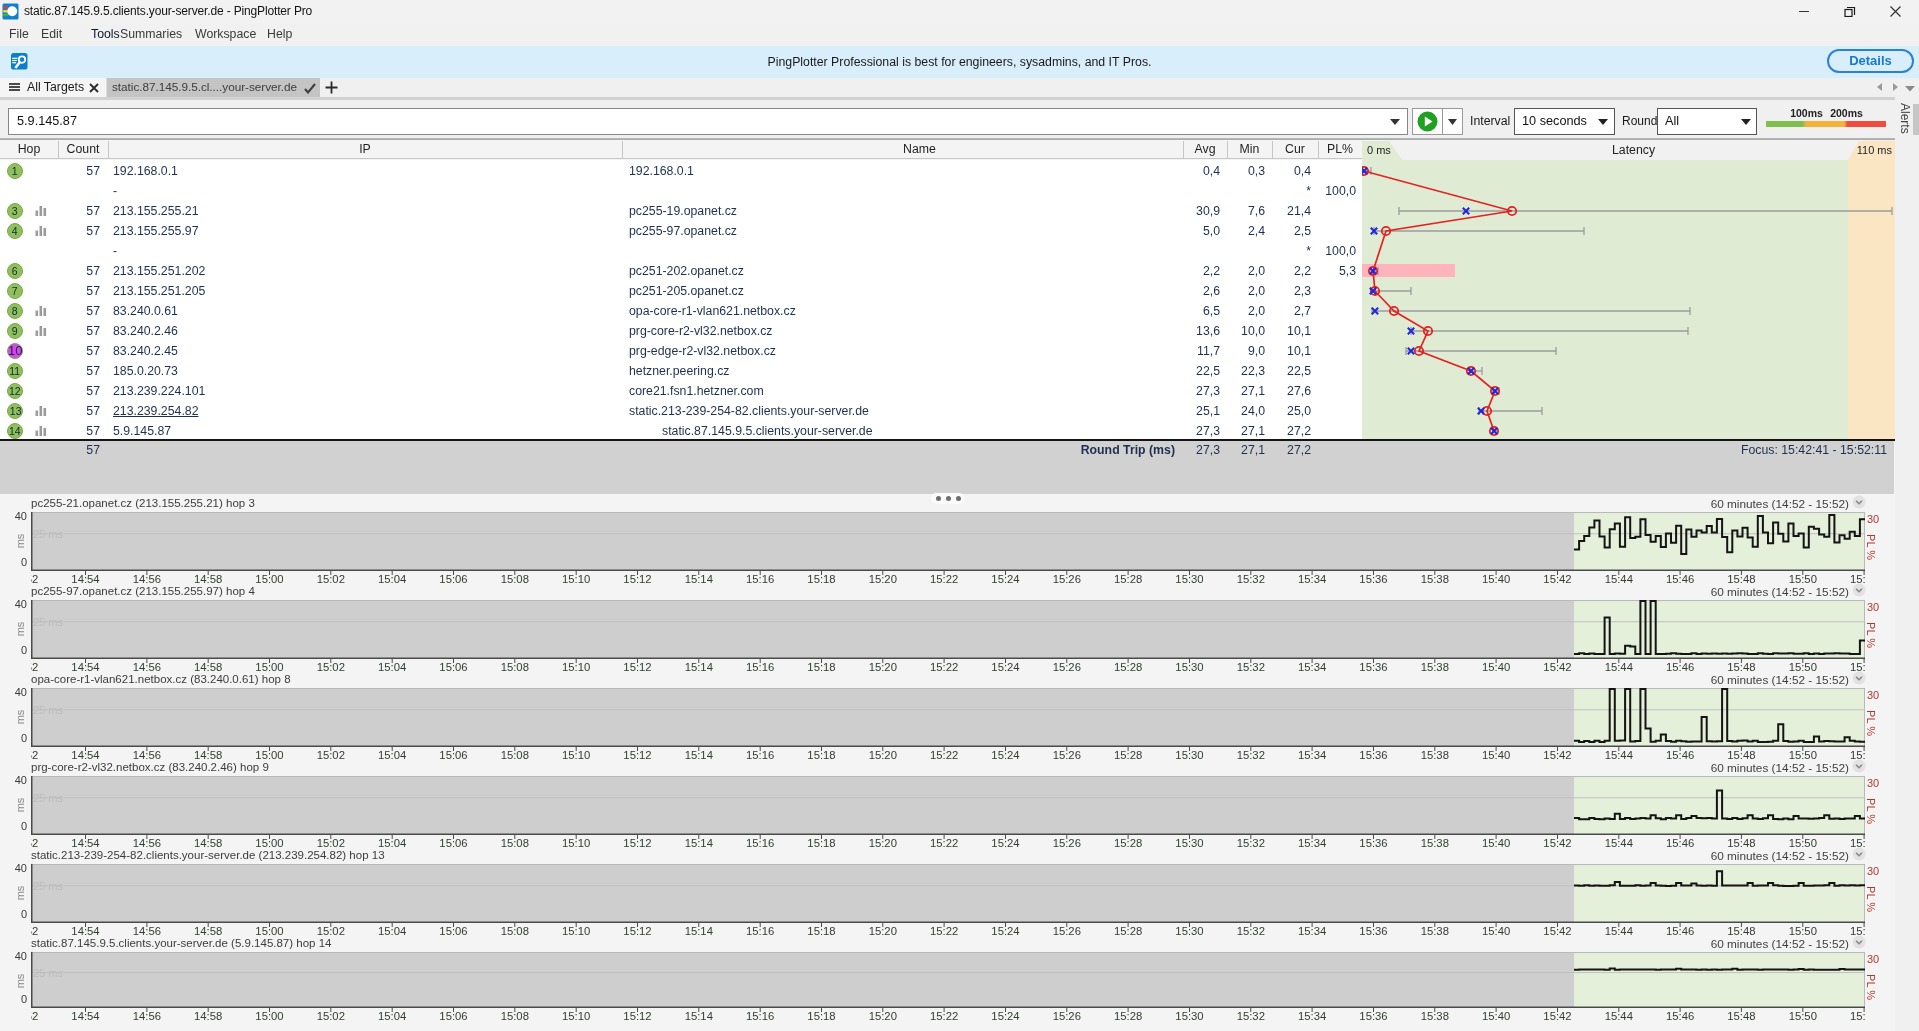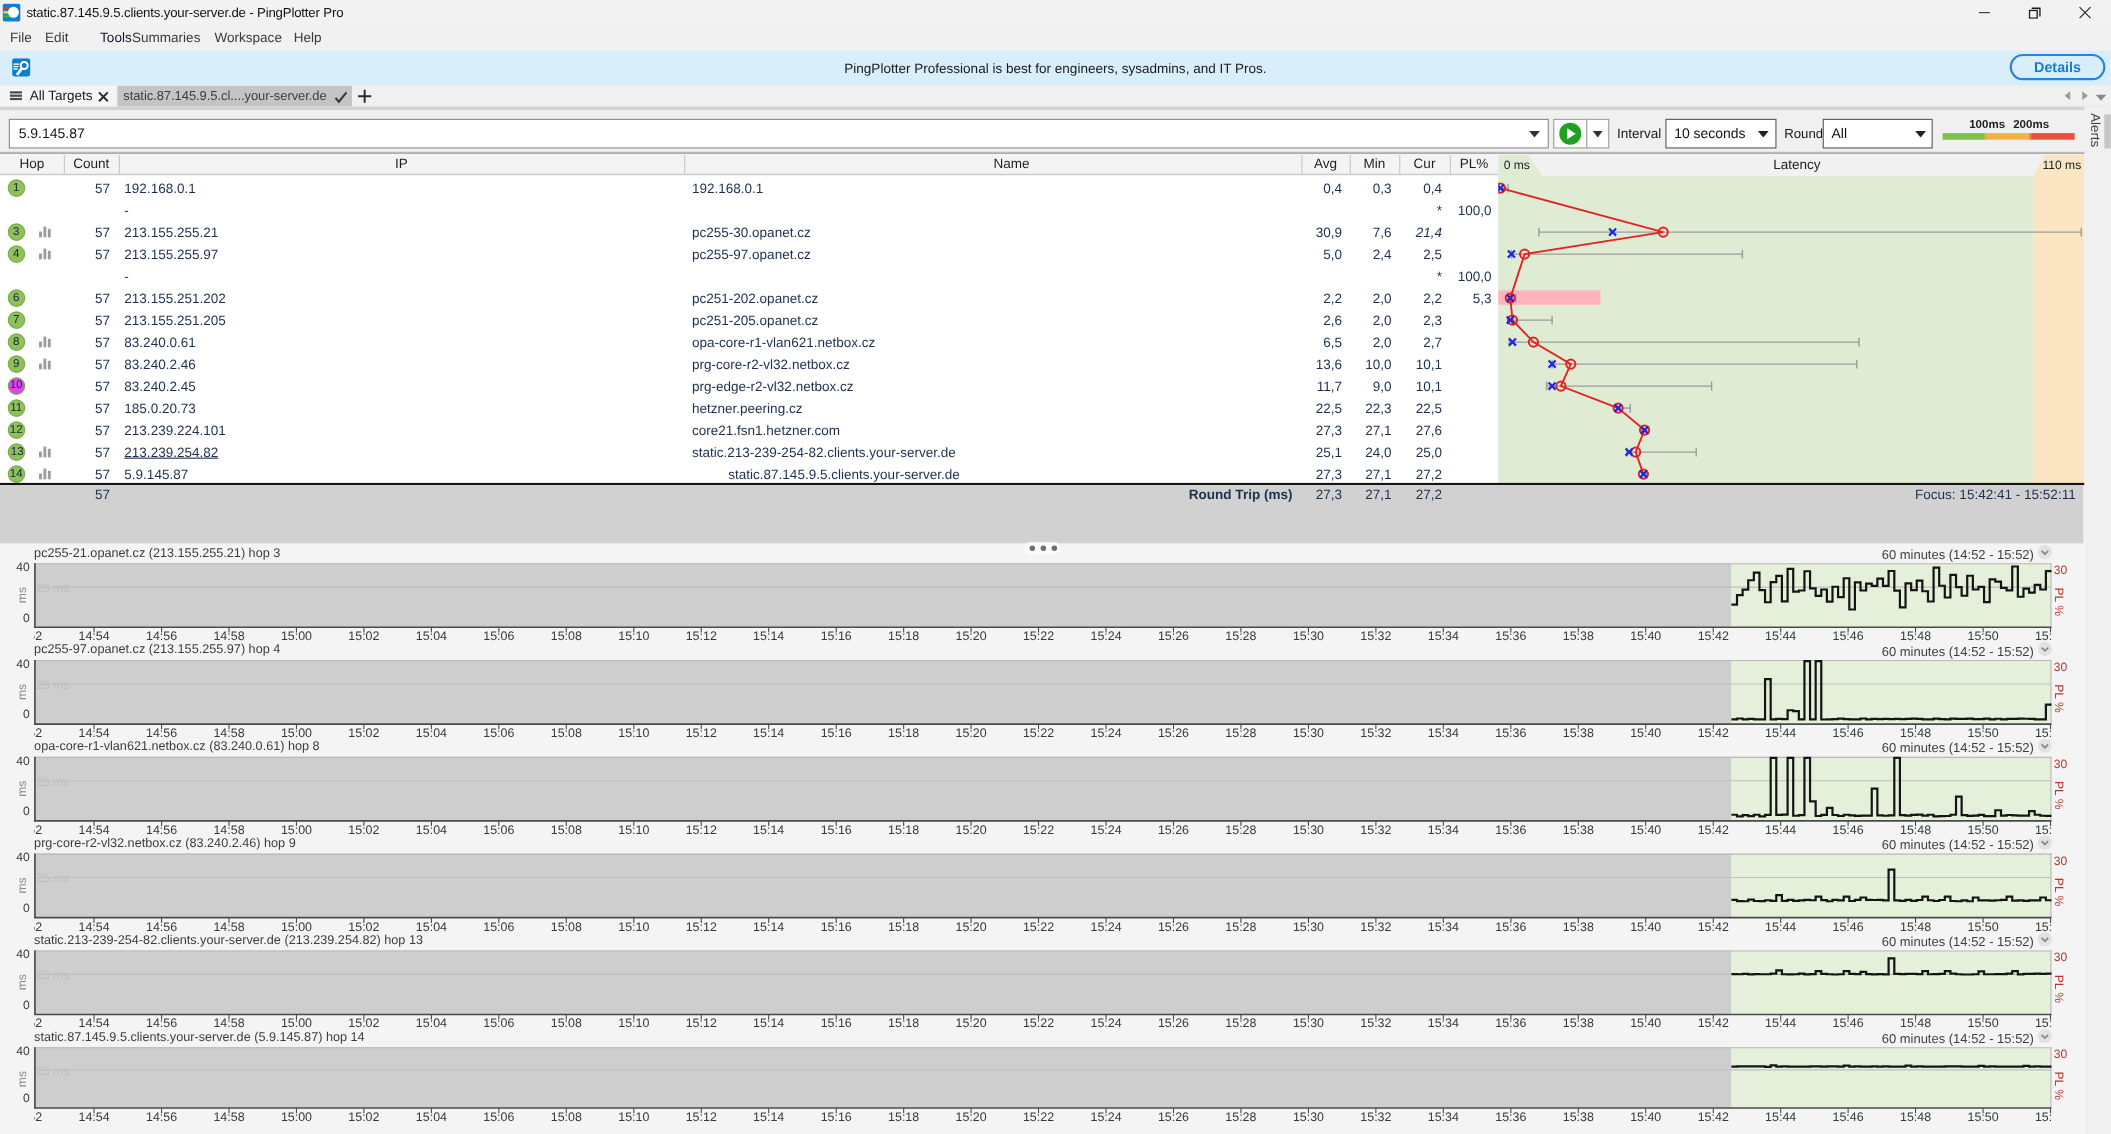--- a/index.html
+++ b/index.html
@@ -132,24 +132,24 @@
 <div class="abs nav r" style="left:1241px;top:181px;width:70px;height:20px;line-height:20px;font-size:12.3px;">*</div>
 <div class="abs nav r" style="left:1286px;top:181px;width:70px;height:20px;line-height:20px;font-size:12.3px;">100,0</div>
 <div class="abs" style="left:7px;top:203px;width:15.5px;height:15.5px;border-radius:8px;background:#8fc05c;border:1px solid #7aaa48;font-size:10.5px;line-height:14.5px;text-align:center;color:#15263f;">3</div>
 <svg class="abs" style="left:35px;top:205px;" width="12" height="11">
 <rect x="0.5" y="5.5" width="2.6" height="5.5" fill="#9b9b9b"></rect>
 <rect x="4.5" y="1" width="2.6" height="10" fill="#9b9b9b"></rect>
 <rect x="8.5" y="3" width="2.6" height="8" fill="#9b9b9b"></rect>
   </svg>
 <div class="abs nav r" style="left:40px;top:201px;width:60px;height:20px;line-height:20px;font-size:12.3px;">57</div>
 <div class="abs nav" style="left:113px;top:201px;height:20px;line-height:20px;font-size:12.3px;">213.155.255.21</div>
-<div class="abs nav" style="left:629px;top:201px;height:20px;line-height:20px;font-size:12.3px;">pc255-30.opanet.cz</div>
+<div class="abs nav" style="left:629px;top:201px;height:20px;line-height:20px;font-size:12.3px;">pc255-19.opanet.cz</div>
 <div class="abs nav r" style="left:1150px;top:201px;width:70px;height:20px;line-height:20px;font-size:12.3px;">30,9</div>
 <div class="abs nav r" style="left:1195px;top:201px;width:70px;height:20px;line-height:20px;font-size:12.3px;">7,6</div>
-<div class="abs nav r" style="left:1241px;top:201px;width:70px;height:20px;line-height:20px;font-size:12.3px;font-style:italic;">21,4</div>
+<div class="abs nav r" style="left:1241px;top:201px;width:70px;height:20px;line-height:20px;font-size:12.3px;">21,4</div>
 <div class="abs" style="left:7px;top:223px;width:15.5px;height:15.5px;border-radius:8px;background:#8fc05c;border:1px solid #7aaa48;font-size:10.5px;line-height:14.5px;text-align:center;color:#15263f;">4</div>
 <svg class="abs" style="left:35px;top:225px;" width="12" height="11">
 <rect x="0.5" y="5.5" width="2.6" height="5.5" fill="#9b9b9b"></rect>
 <rect x="4.5" y="1" width="2.6" height="10" fill="#9b9b9b"></rect>
 <rect x="8.5" y="3" width="2.6" height="8" fill="#9b9b9b"></rect>
   </svg>
 <div class="abs nav r" style="left:40px;top:221px;width:60px;height:20px;line-height:20px;font-size:12.3px;">57</div>
 <div class="abs nav" style="left:113px;top:221px;height:20px;line-height:20px;font-size:12.3px;">213.155.255.97</div>
 <div class="abs nav" style="left:629px;top:221px;height:20px;line-height:20px;font-size:12.3px;">pc255-97.opanet.cz</div>
 <div class="abs nav r" style="left:1150px;top:221px;width:70px;height:20px;line-height:20px;font-size:12.3px;">5,0</div>
@@ -190,21 +190,21 @@
 <rect x="0.5" y="5.5" width="2.6" height="5.5" fill="#9b9b9b"></rect>
 <rect x="4.5" y="1" width="2.6" height="10" fill="#9b9b9b"></rect>
 <rect x="8.5" y="3" width="2.6" height="8" fill="#9b9b9b"></rect>
   </svg>
 <div class="abs nav r" style="left:40px;top:321px;width:60px;height:20px;line-height:20px;font-size:12.3px;">57</div>
 <div class="abs nav" style="left:113px;top:321px;height:20px;line-height:20px;font-size:12.3px;">83.240.2.46</div>
 <div class="abs nav" style="left:629px;top:321px;height:20px;line-height:20px;font-size:12.3px;">prg-core-r2-vl32.netbox.cz</div>
 <div class="abs nav r" style="left:1150px;top:321px;width:70px;height:20px;line-height:20px;font-size:12.3px;">13,6</div>
 <div class="abs nav r" style="left:1195px;top:321px;width:70px;height:20px;line-height:20px;font-size:12.3px;">10,0</div>
 <div class="abs nav r" style="left:1241px;top:321px;width:70px;height:20px;line-height:20px;font-size:12.3px;">10,1</div>
-<div class="abs" style="left:7px;top:343px;width:15.5px;height:15.5px;border-radius:8px;background:#d946ef;border:1px solid #7aaa48;font-size:10px;line-height:14.5px;text-align:center;color:#15263f;">10</div>
+<div class="abs" style="left:7px;top:343px;width:15.5px;height:15.5px;border-radius:8px;background:#d946ef;border:1px solid #7aaa48;font-size:13px;line-height:14.5px;text-align:center;color:#15263f;">10</div>
 <div class="abs nav r" style="left:40px;top:341px;width:60px;height:20px;line-height:20px;font-size:12.3px;">57</div>
 <div class="abs nav" style="left:113px;top:341px;height:20px;line-height:20px;font-size:12.3px;">83.240.2.45</div>
 <div class="abs nav" style="left:629px;top:341px;height:20px;line-height:20px;font-size:12.3px;">prg-edge-r2-vl32.netbox.cz</div>
 <div class="abs nav r" style="left:1150px;top:341px;width:70px;height:20px;line-height:20px;font-size:12.3px;">11,7</div>
 <div class="abs nav r" style="left:1195px;top:341px;width:70px;height:20px;line-height:20px;font-size:12.3px;">9,0</div>
 <div class="abs nav r" style="left:1241px;top:341px;width:70px;height:20px;line-height:20px;font-size:12.3px;">10,1</div>
 <div class="abs" style="left:7px;top:363px;width:15.5px;height:15.5px;border-radius:8px;background:#8fc05c;border:1px solid #7aaa48;font-size:10.5px;line-height:14.5px;text-align:center;color:#15263f;">11</div>
 <div class="abs nav r" style="left:40px;top:361px;width:60px;height:20px;line-height:20px;font-size:12.3px;">57</div>
 <div class="abs nav" style="left:113px;top:361px;height:20px;line-height:20px;font-size:12.3px;">185.0.20.73</div>
 <div class="abs nav" style="left:629px;top:361px;height:20px;line-height:20px;font-size:12.3px;">hetzner.peering.cz</div>

